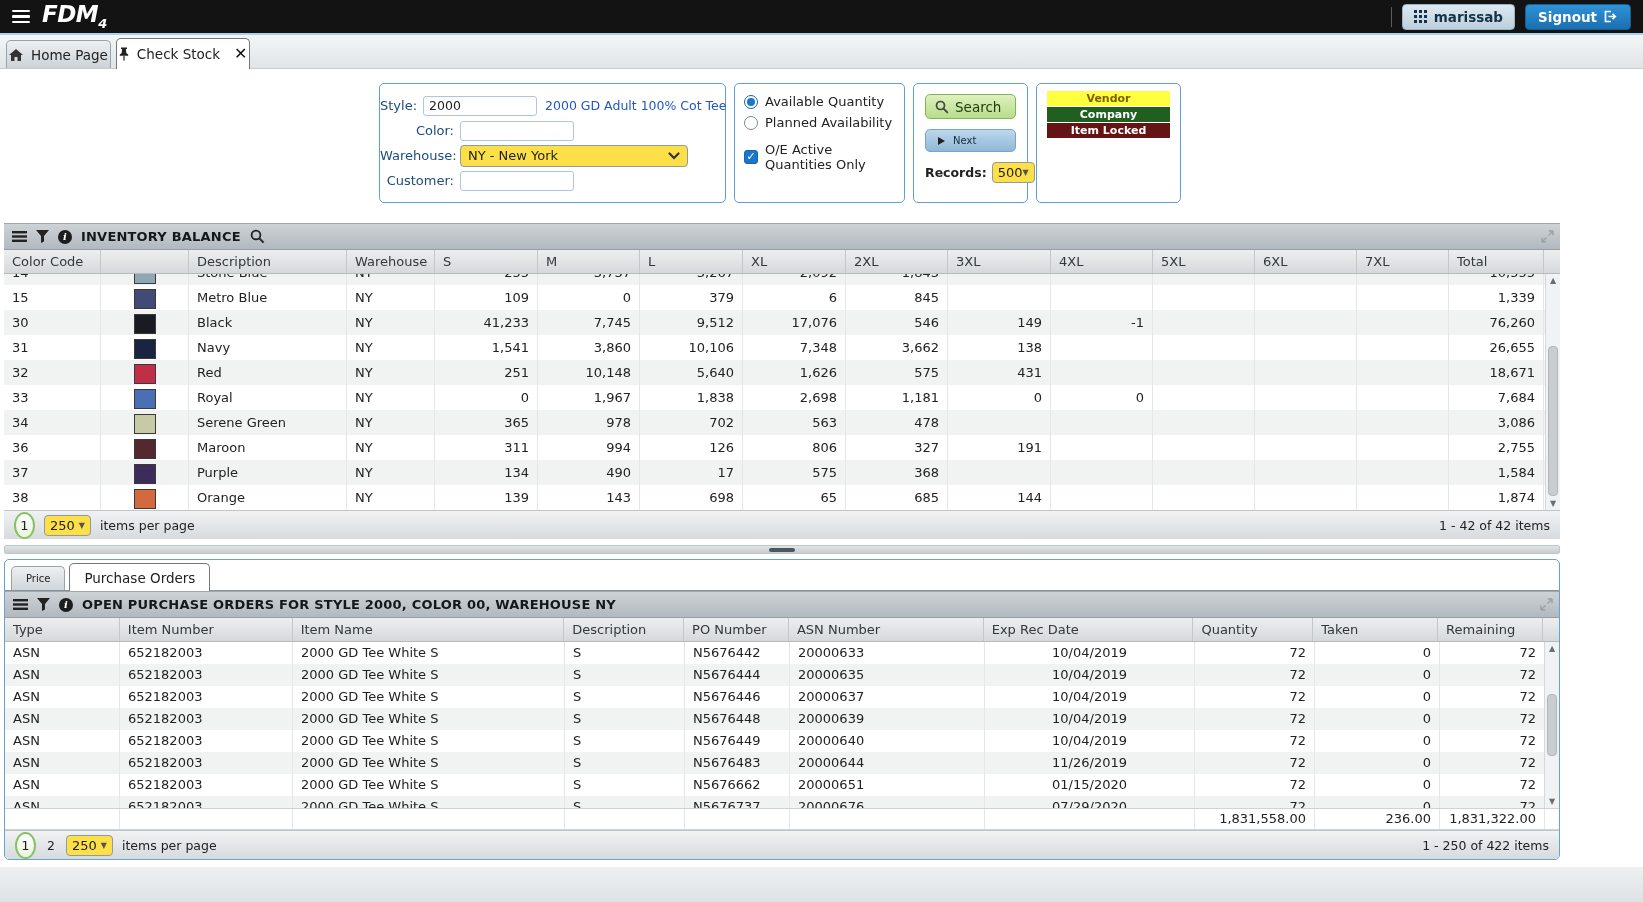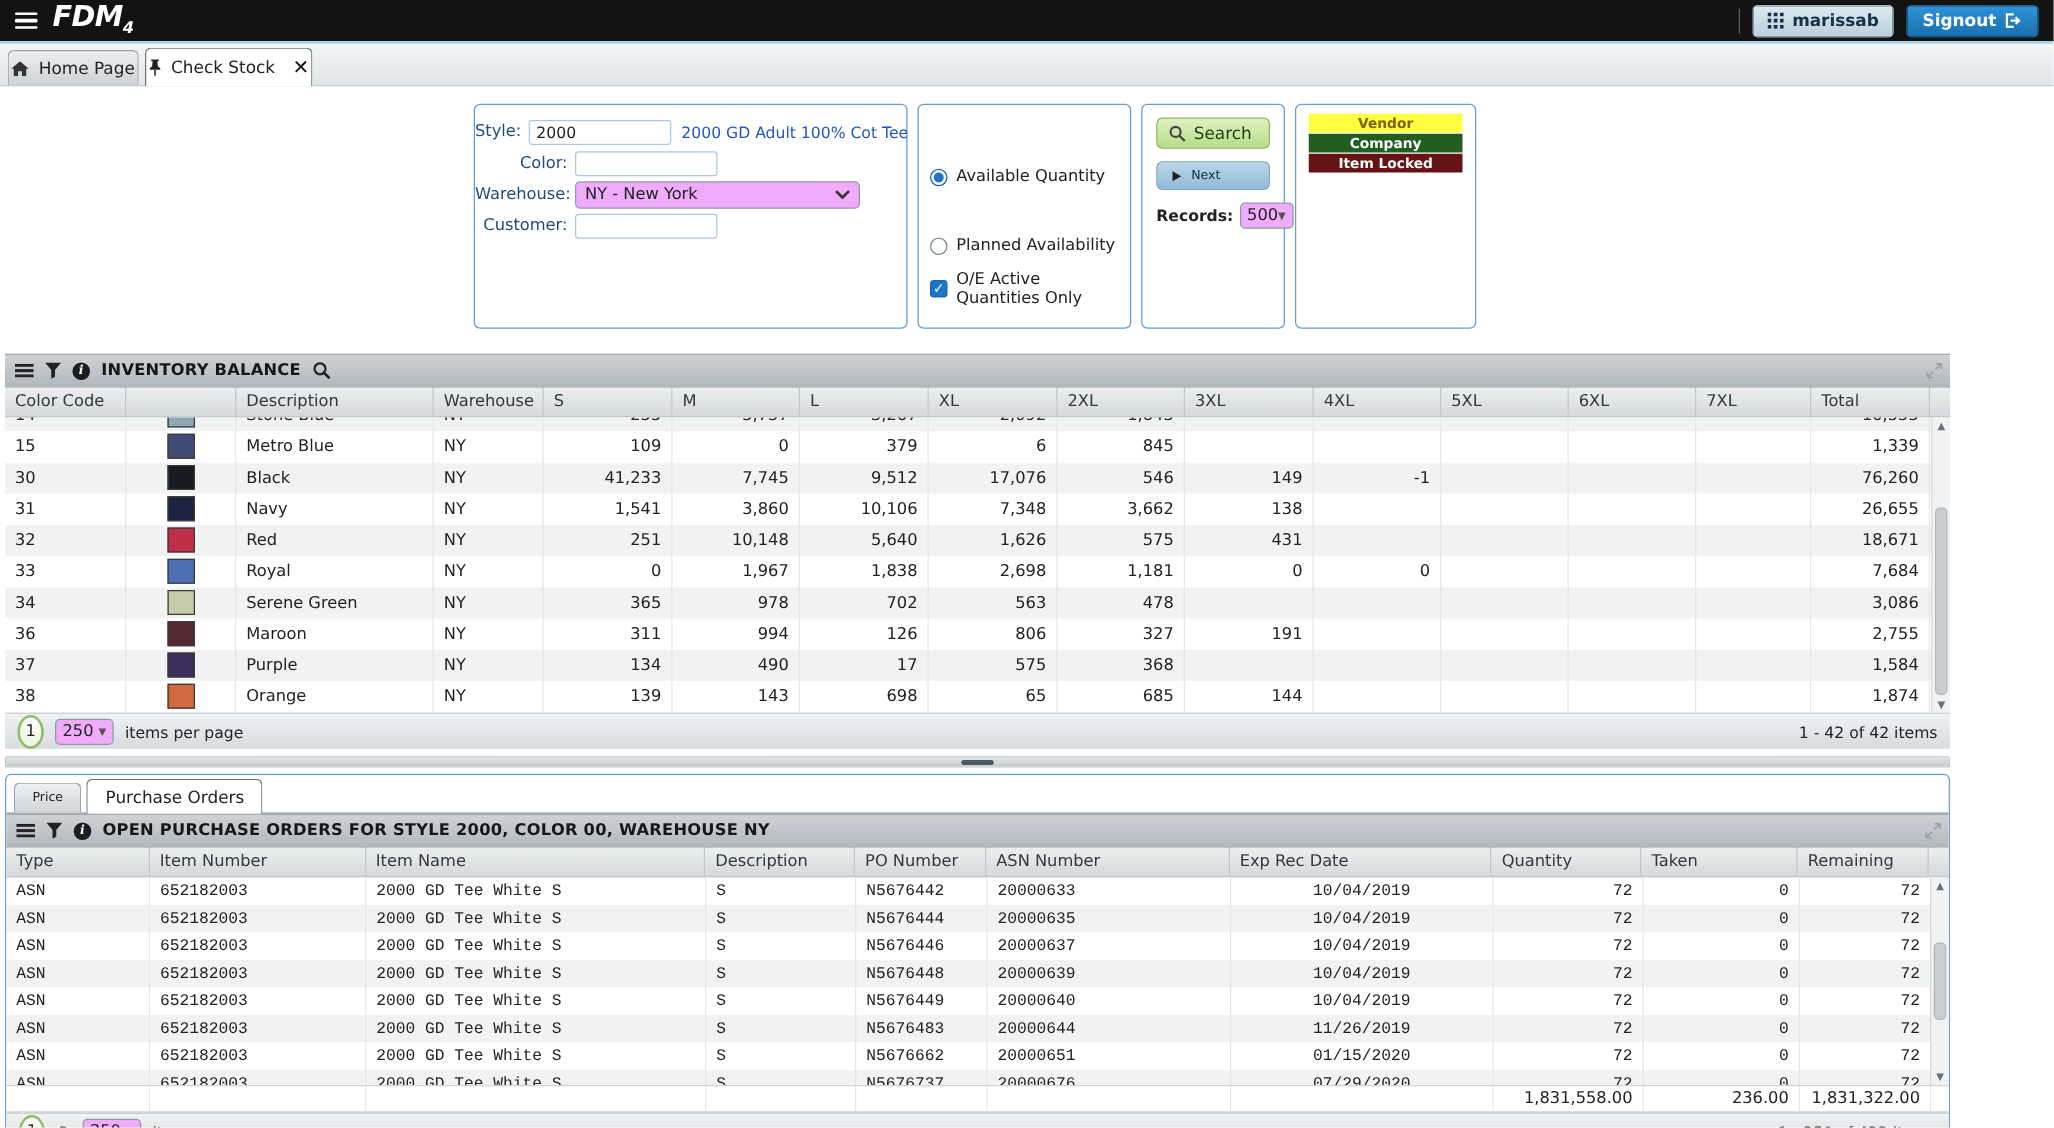--- a/index.html
+++ b/index.html
@@ -26,25 +26,25 @@
   .tab .close{font-weight:bold;font-size:16px;line-height:12px;margin-left:6px;color:#111;cursor:pointer;}
 
   
   .search-row{display:flex;gap:8px;margin:14px 0 0 379px;align-items:stretch;}
   .sbox{border:1px solid #5f9fd6;border-radius:5px;background:#fff;}
   .fields-box{width:347px;padding:8px 0;}
   .frow{display:flex;align-items:center;margin:2px 0;height:23px;}
   .frow label{width:74px;text-align:right;color:#1d4c7c;margin-right:6px;font-size:13px;}
   .frow input{width:114px;height:20px;border:1px solid #a9c7e2;border-radius:3px;padding:0 5px;font:12.5px "DejaVu Sans","Liberation Sans",sans-serif;color:#222;}
   .style-link{color:#2257c4;font-size:12.5px;margin-left:8px;text-decoration:none;cursor:pointer;white-space:nowrap;}
-  .selectbox{display:flex;align-items:center;justify-content:space-between;border:1px solid #8f9aa2;border-radius:4px;background:#f0abfc;padding:0 7px;height:22px;font-size:13px;color:#222;cursor:pointer;}
+  .selectbox{display:flex;align-items:center;justify-content:space-between;border:1px solid #8f9aa2;border-radius:4px;background:#fde047;padding:0 7px;height:22px;font-size:13px;color:#222;cursor:pointer;}
   .wh-select{width:228px;}
   .chev svg{display:block;}
   .options-box{width:171px;padding:10px 9px;}
-  .opt-row{display:flex;align-items:center;gap:7px;margin-bottom:6px;font-size:13px;margin-top:40px;}
+  .opt-row{display:flex;align-items:center;gap:7px;margin-bottom:6px;font-size:13px;}
   .opt-row.gap{margin-top:12px;}
   .radio{width:14px;height:14px;border:1px solid #7a8a96;border-radius:50%;background:#fff;position:relative;cursor:pointer;flex:0 0 auto;}
   .radio.on{border-color:#1466ad;}
   .radio.on::after{content:"";position:absolute;inset:2px;background:#1b75c8;border-radius:50%;}
   .checkbox{width:14px;height:14px;border:1px solid #7a8a96;border-radius:3px;background:#fff;color:#fff;font-size:11px;line-height:12px;text-align:center;cursor:pointer;flex:0 0 auto;}
   .checkbox.on{background:#1b75c8;border-color:#1466ad;}
   .checkbox.on::after{content:"\2713";}
   .actions-box{width:115px;padding:10px 11px;display:flex;flex-direction:column;gap:10px;}
   .search-btn{display:flex;align-items:center;gap:6px;background:linear-gradient(#dff0c0,#b8dd8a);border:1px solid #85b553;border-radius:5px;height:25px;padding:0 9px;font-size:13.5px;color:#1e3a10;}
   .next-btn{display:flex;align-items:center;gap:8px;background:linear-gradient(#bcd7ea,#8fb9d8);border:1px solid #7aa3c4;border-radius:5px;height:23px;padding:0 12px;font-size:10px;color:#15293b;}
@@ -88,21 +88,21 @@
   .tbody.inv-cols .trow:nth-child(odd){background:#f1f2f2;}
   .swatch{display:inline-block;width:22px;height:20px;border:1px solid #3a3a3a;vertical-align:middle;}
 
   
   .po-cols .c0{width:115px}.po-cols .c1{width:173px}.po-cols .c2{width:272px}.po-cols .c3{width:120px}
   .po-cols .c4{width:105px}.po-cols .c5{width:195px}.po-cols .c6{width:210px}.po-cols .c7{width:120px}
   .po-cols .c8{width:125px}.po-cols .c9{width:105px}
   .tbody.po-cols .c6,.potot .c6{text-align:center;}
   .tbody.po-cols .c7,.tbody.po-cols .c8,.tbody.po-cols .c9,.potot .c7,.potot .c8,.potot .c9{text-align:right;}
   .po-view{height:166px;}
-  .tbody.po-cols .trow{height:22px;font-family:Liberation Mono, monospace;}
+  .tbody.po-cols .trow{height:22px;}
   .tbody.po-cols .tcell{line-height:22px;}
   .tbody.po-cols .trow:nth-child(even){background:#f1f2f2;}
 
   
   .vscroll{position:absolute;top:0;right:0;bottom:0;width:15px;background:#f1f2f3;border-left:1px solid #d5d8da;}
   .vs-up,.vs-dn{position:absolute;left:0;right:0;text-align:center;font-size:8px;color:#6a6f73;cursor:pointer;}
   .vs-up{top:2px}.vs-dn{bottom:2px}
   .vs-thumb{position:absolute;left:2px;right:2px;background:#c9cdd0;border:1px solid #b2b6b9;border-radius:4px;cursor:grab;}
 
   

